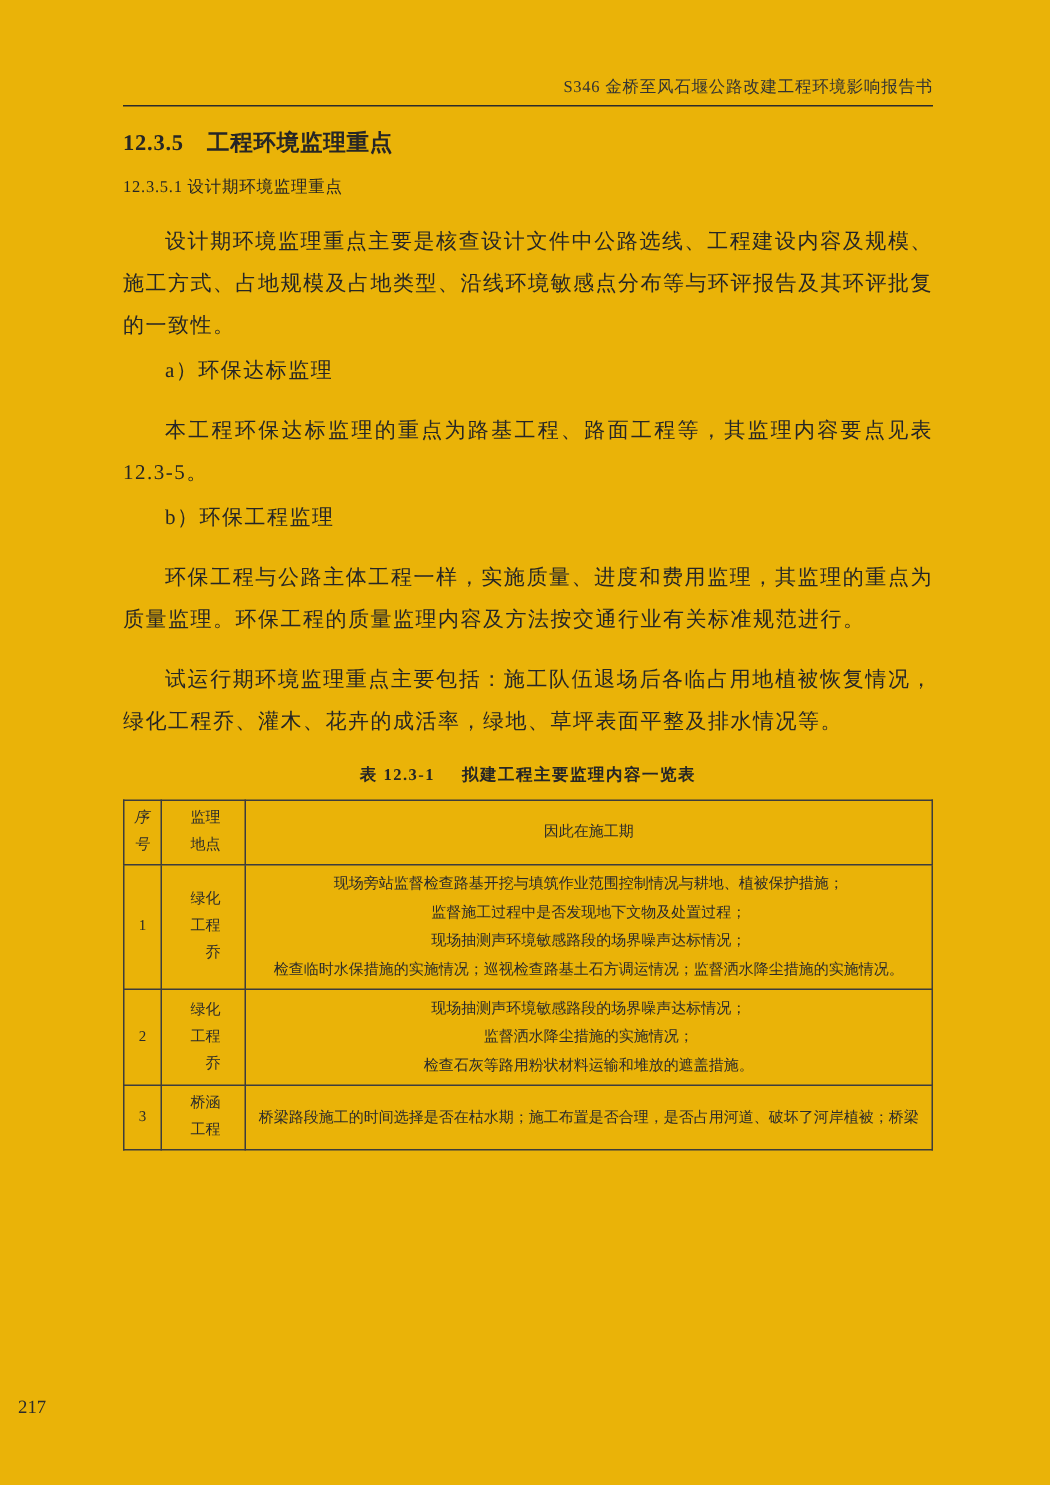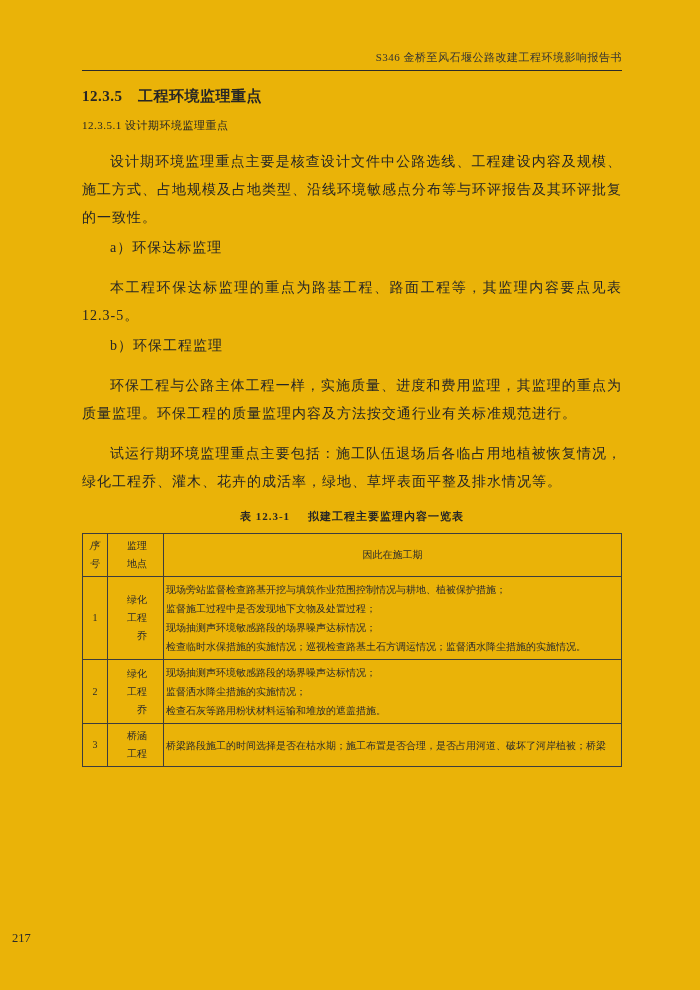--- a/index.html
+++ b/index.html
@@ -70,21 +70,21 @@
   table.monitor-table td, table.monitor-table th {
     border: 1px solid #3d3d3d;
     font-weight: normal;
     vertical-align: middle;
     line-height: 18px;
     padding: 3px 2px;
   }
   td.c-center, th.c-center { text-align: center; }
   .wrap1 { display: inline-block; width: 1.15em; text-align: left; font-style: italic; }
   .wrap2 { display: inline-block; width: 2.3em; text-align: right; }
-  td.c-content { padding-left: 7px; padding-right: 4px; text-align: left; }
+  td.c-content { padding-left: 7px; padding-right: 4px; text-align: center; }
   td.c-content .tline { line-height: 19px; }
   .page-number {
     position: absolute;
     bottom: 44px;
     left: 12px;
     width: 100%;
     text-align: left;
     font-size: 12.5px;
     color: #2b2b2b;
   }

